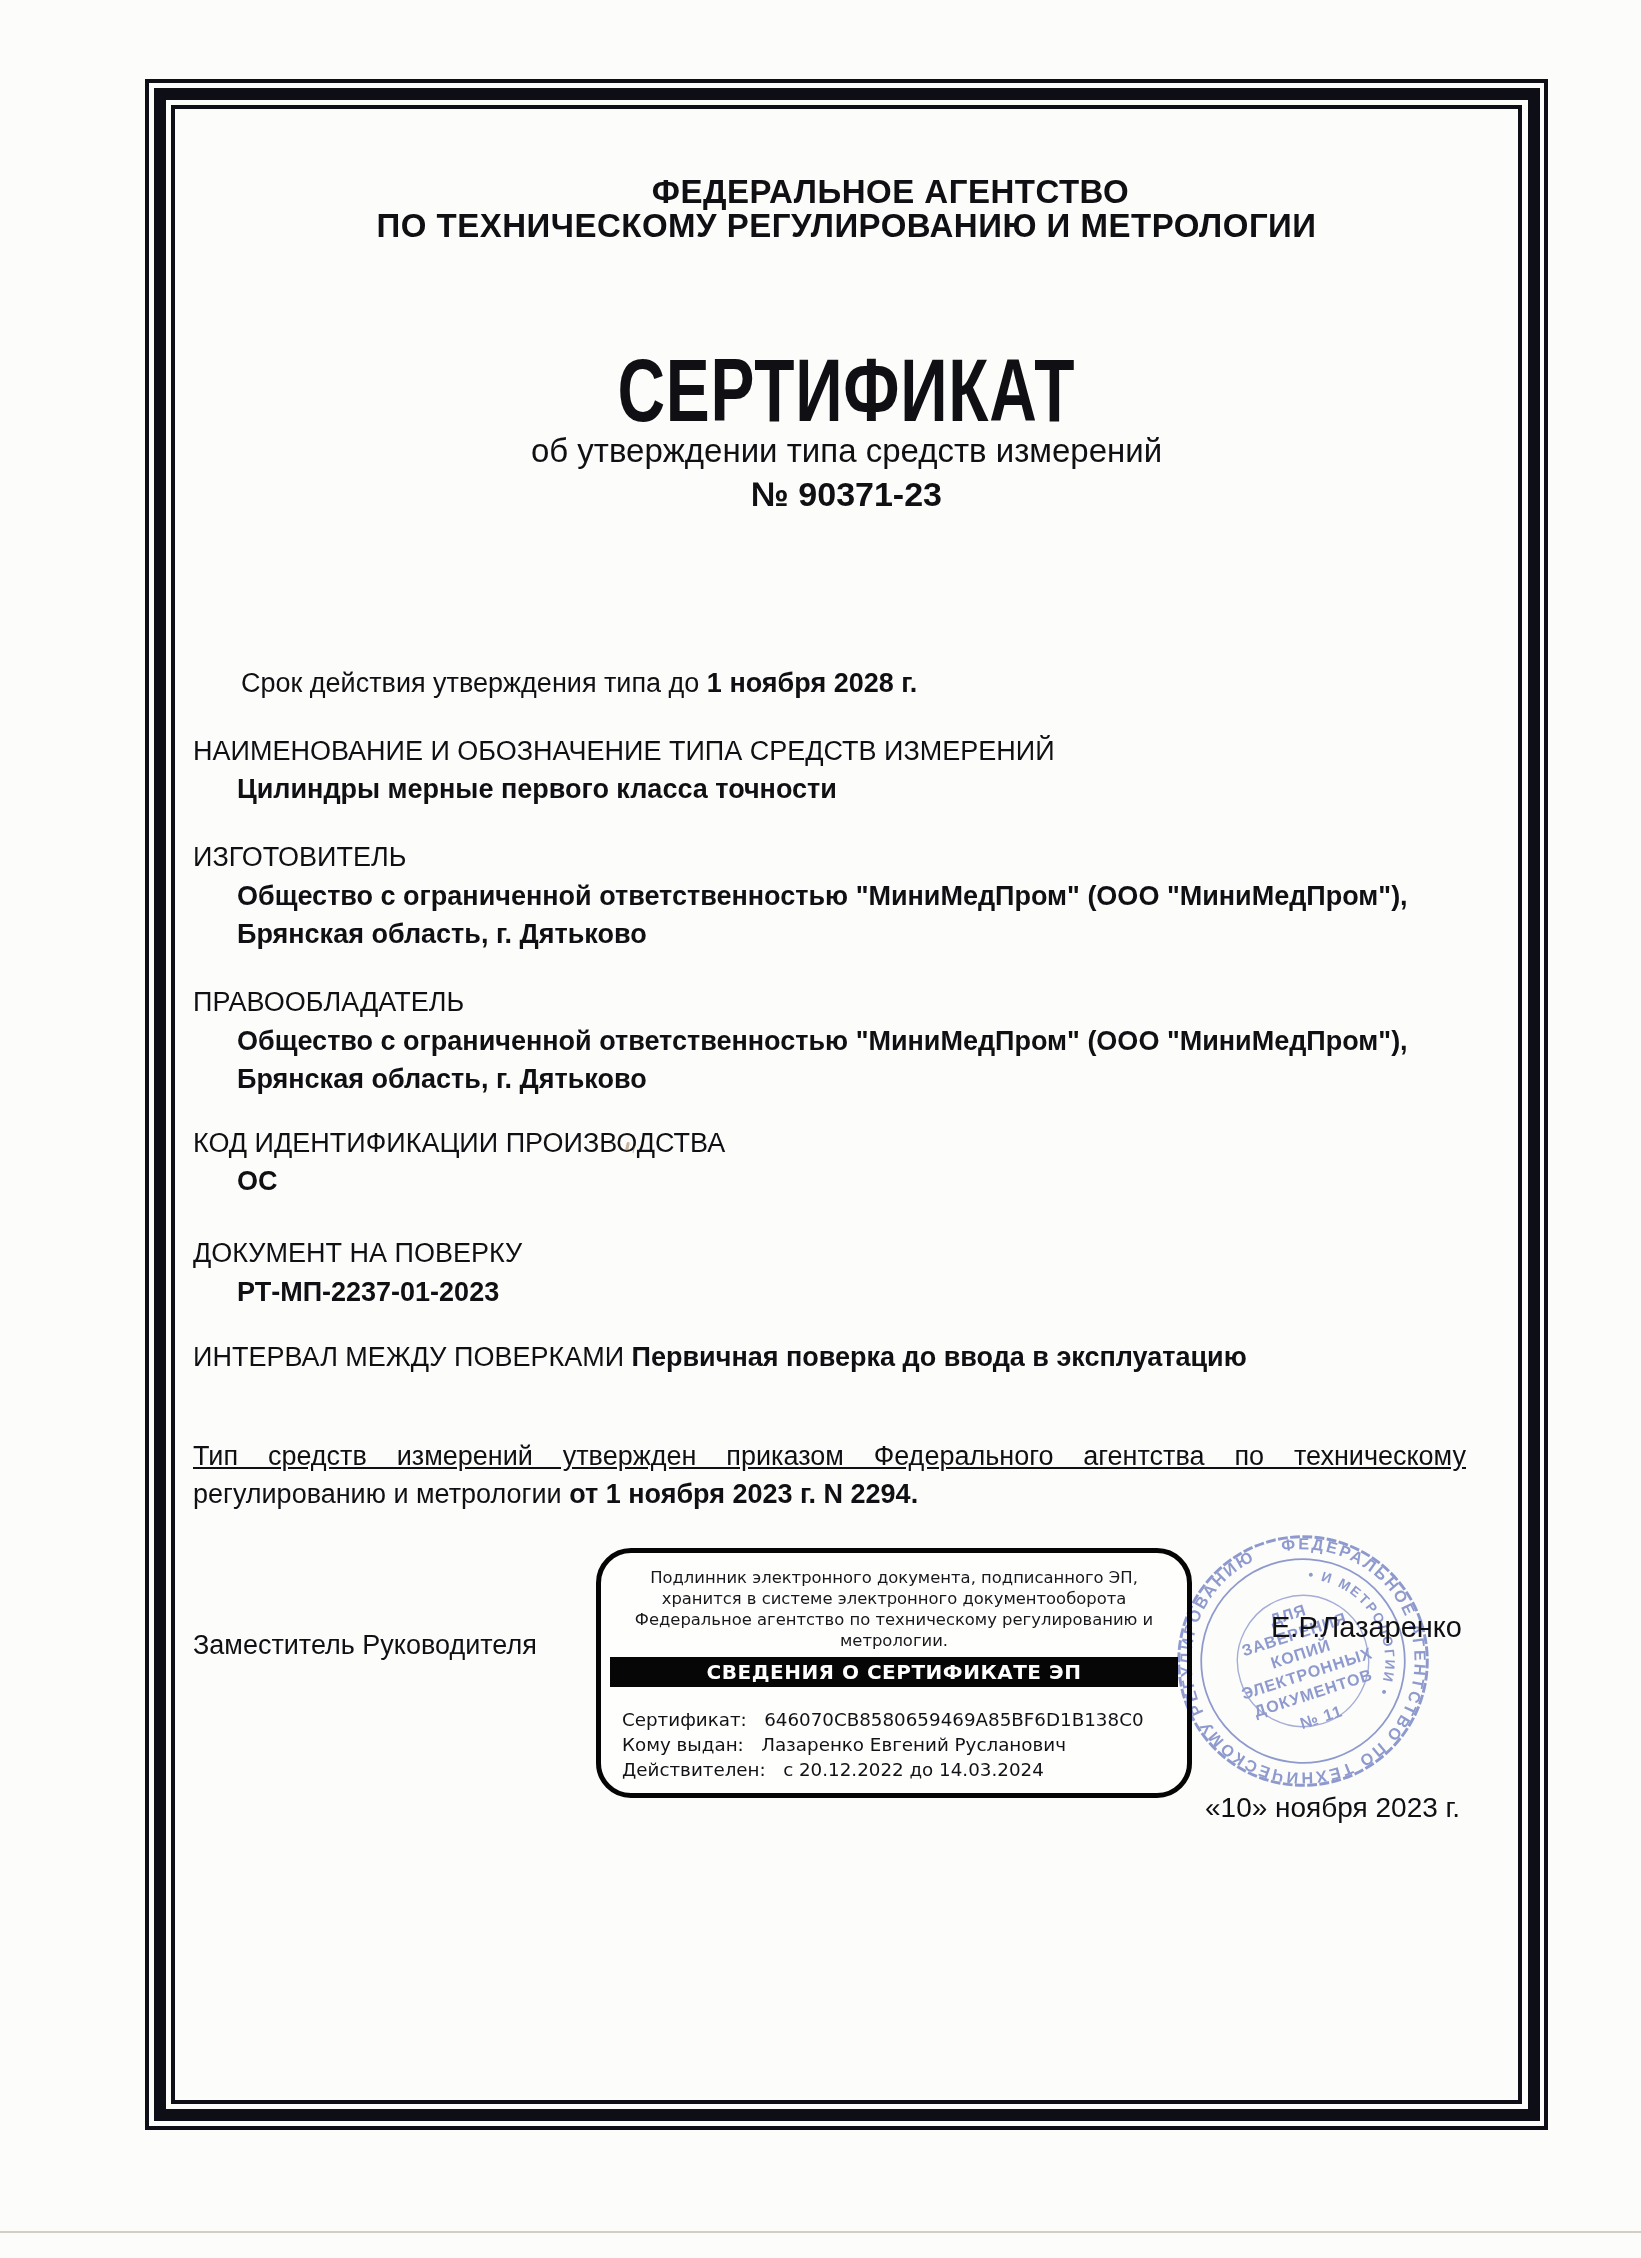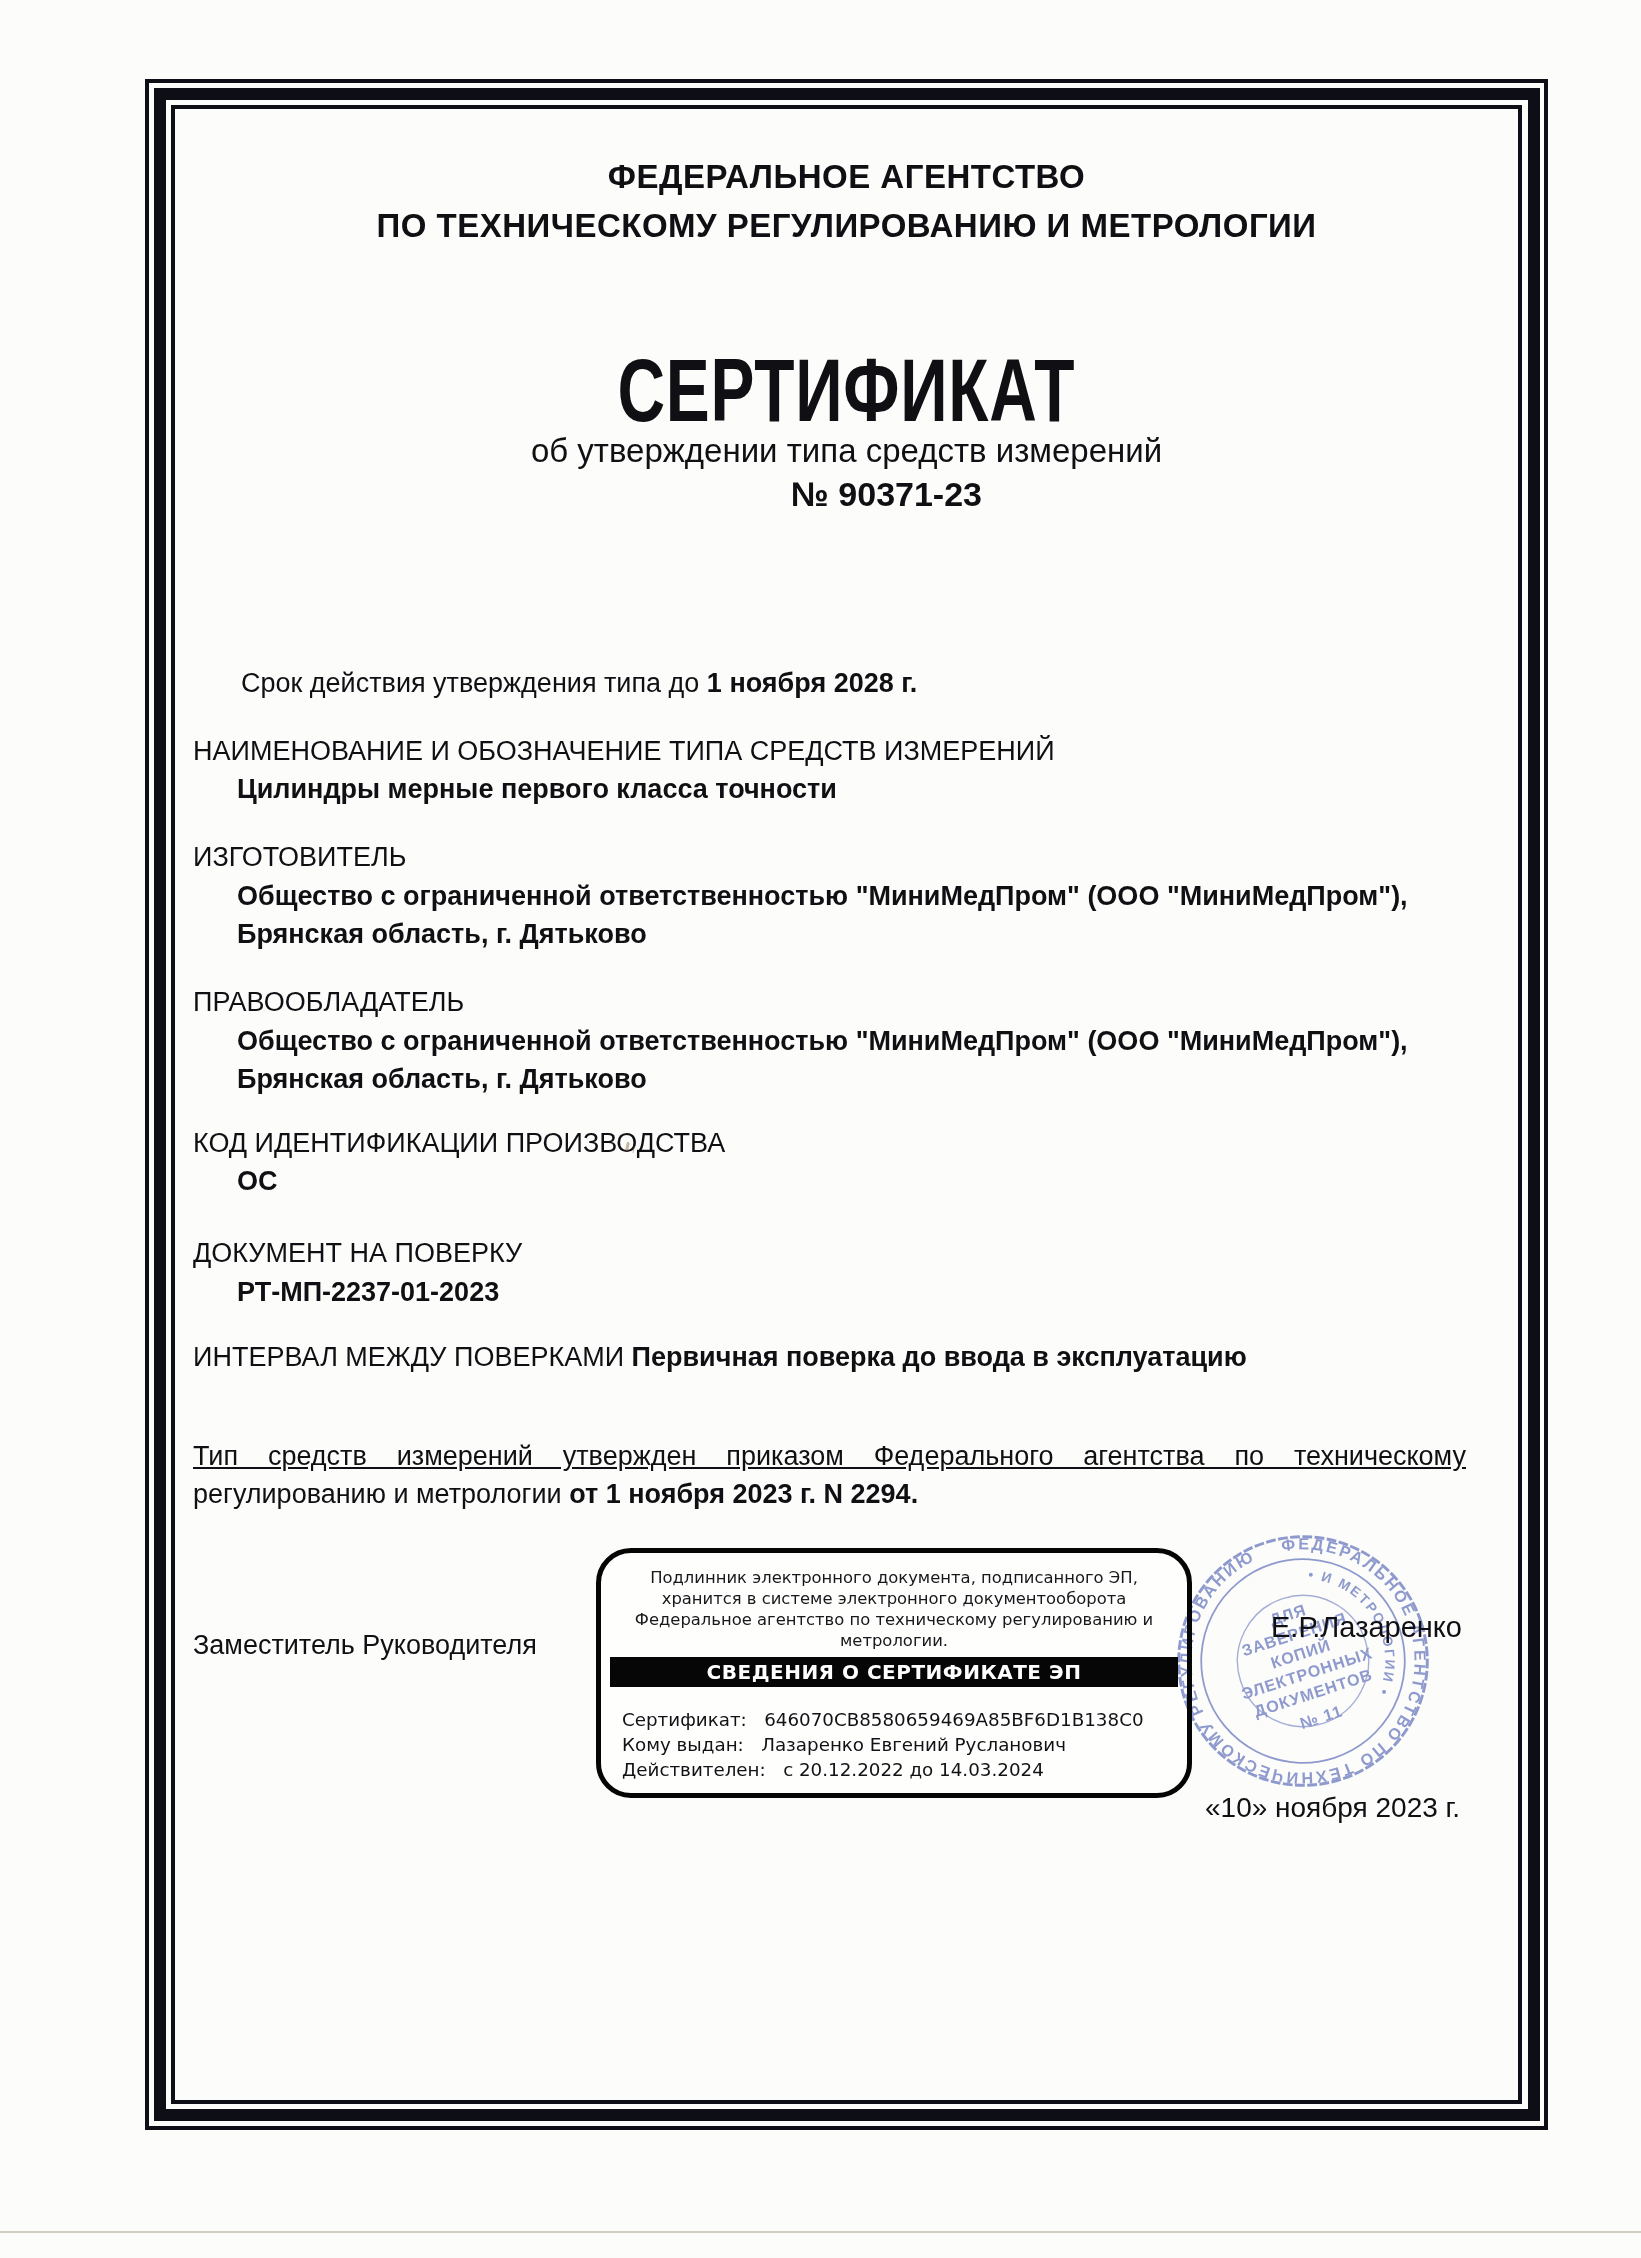--- a/index.html
+++ b/index.html
@@ -9,30 +9,30 @@
     font-family:"Liberation Sans", sans-serif; color:#101014;
   }
   
   .frame { position:absolute; box-sizing:border-box; border-style:solid; border-color:#0e0e16; pointer-events:none; }
   .frame.b1 { left:145px; top:79px;  width:1403px; height:2051px; border-width:4.8px; }
   .frame.b2 { left:154px; top:88px;  width:1386px; height:2033px; border-width:12.6px; }
   .frame.b3 { left:171px; top:105px; width:1351px; height:1999px; border-width:4.8px; }
 
   .centered-band { position:absolute; left:145px; width:1403px; text-align:center; }
   .agency-line { font-weight:700; font-size:33px; line-height:41px; letter-spacing:0.5px; }
-  #agency1 { top:156px; }
+  #agency1 { top:171px;padding-left:44px; }
   #agency2 { top:205px; }
 
   #doc-title { top:346px; display:flex; justify-content:center; }
   #doc-title span {
     display:inline-block; font-weight:700; font-size:89px; line-height:1;
     transform:scaleX(0.74); transform-origin:center; letter-spacing:1px; white-space:nowrap;
   }
   #doc-subtitle { top:431px; font-size:33px; line-height:39px; }
-  #doc-number   { top:475px; font-size:34px; font-weight:700; line-height:39px;margin-left:40px; }
+  #doc-number   { top:475px; font-size:34px; font-weight:700; line-height:39px; }
 
   .body-text { position:absolute; left:193px; width:1273px; font-size:27px; line-height:39px; }
   .caps   { font-weight:400; }
   .bold   { font-weight:700;margin-left:44px; }
   b { font-weight:700; }
 
   #approval-line1 { text-align:justify; text-align-last:justify; }
 
   
   #esign-box {

